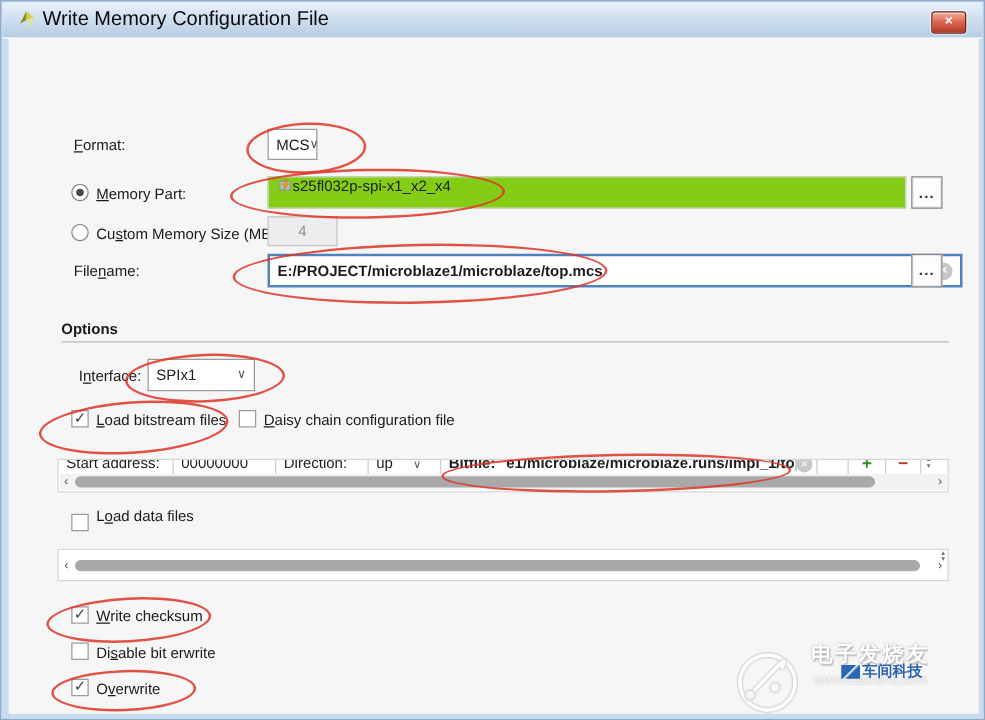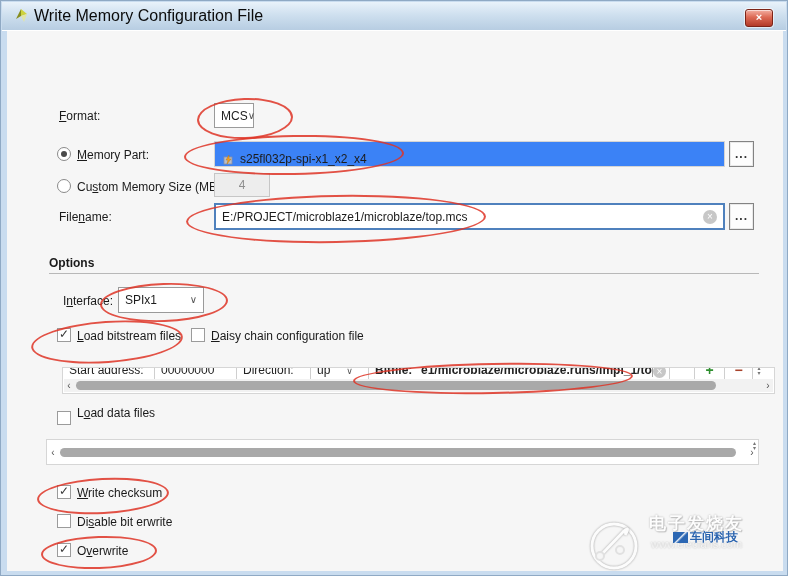--- a/index.html
+++ b/index.html
@@ -31,22 +31,22 @@
   .header-logo{position:absolute;right:12px;top:6px;width:36px;height:44px;}
   
   .lbl{position:absolute;white-space:nowrap;color:#1a1a1a;}
   .lbl .u{text-decoration:underline;}
   .combo{
     position:absolute;background:#fff;border:1px solid #9a9a9a;box-sizing:border-box;
     display:flex;align-items:center;justify-content:space-between;padding:0 6px;cursor:pointer;
   }
   .combo .chev{color:#555;font-size:10px;line-height:10px;}
   .field-ro{
-    position:absolute;background:#3b82f6;border:1px solid #d4d4d4;box-sizing:border-box;
-    display:flex;align-items:flex-end;gap:6px;padding:0 7px;white-space:nowrap;overflow:hidden;
+    position:absolute;background:#84cc16;border:1px solid #d4d4d4;box-sizing:border-box;
+    display:flex;align-items:flex-start;padding:0 7px;white-space:nowrap;overflow:hidden;
   }
   .field-dis{
     position:absolute;background:#ededed;border:1px solid #c6c6c6;box-sizing:border-box;
     color:#8e8e8e;text-align:center;line-height:22px;
   }
   .input-focus{
     position:absolute;background:#fff;border:2px solid #4f81bd;box-sizing:border-box;
     display:flex;align-items:center;padding:0 6px;white-space:nowrap;cursor:text;
   }
   .input-focus .flex{flex:1;}
@@ -127,41 +127,41 @@
     </svg>
     <span>s25fl032p-spi-x1_x2_x4</span>
   </div>
   <div class="browse" style="left:728px;top:140px;height:26px;line-height:24px;">...</div>
 
   <div class="radio" style="left:56px;top:178px;"></div>
   <div class="lbl" style="left:76px;top:179px;"><span>Cu</span><span class="u">s</span><span>tom Memory Size (MB):</span></div>
   <div class="field-dis" style="left:213px;top:172px;width:56px;height:24px;">4</div>
 
   <div class="lbl" style="left:58px;top:209px;"><span>File</span><span class="u">n</span><span>ame:</span></div>
-  <div class="input-focus" style="left:213px;top:202px;width:511px;height:27px;">
+  <div class="input-focus" style="left:213px;top:202px;width:556px;height:27px;font-weight:bold;">
     <span class="flex">E:/PROJECT/microblaze1/microblaze/top.mcs</span>
     <span class="clear-ic">×</span>
   </div>
   <div class="browse" style="left:728px;top:202px;height:27px;line-height:25px;">...</div>
 
   <div class="sect-title" style="left:48px;top:255px;">Options</div>
   <div class="rule" style="left:48px;top:272px;width:710px;"></div>
 
   <div class="lbl" style="left:62px;top:293px;"><span>I</span><span class="u">n</span><span>terface:</span></div>
   <div class="combo" style="left:117px;top:286px;width:86px;height:26px;">
     <span>SPIx1</span>
     <span class="chev">∨</span>
   </div>
 
   <div class="cb checked" style="left:56px;top:327px;"></div>
   <div class="lbl" style="left:76px;top:328px;"><span></span><span class="u">L</span><span>oad bitstream files</span></div>
   <div class="cb" style="left:190px;top:327px;"></div>
   <div class="lbl" style="left:210px;top:328px;"><span></span><span class="u">D</span><span>aisy chain configuration file</span></div>
 
-  <div class="panel" style="left:45px;top:366px;width:713px;height:27px;margin-left:16px;">
+  <div class="panel" style="left:45px;top:366px;width:713px;height:27px;">
     <div class="list-row">
       <span class="cell" style="width:92px;">Start address:</span>
       <span class="cell" style="width:82px;">00000000</span>
       <span class="cell" style="width:74px;">Direction:</span>
       <span class="cell" style="width:58px;"><span>up</span><span class="chev" style="margin-left:16px;font-size:9px;color:#555;">∨</span></span>
       <span class="cell noborder" style="width:46px;">Bitfile:</span>
       <span class="cell noborder" style="width:238px;padding-right:2px;">e1/microblaze/microblaze.runs/impl_1/top_spi.bit</span>
       <span style="width:16px;flex:0 0 auto;"><span class="clear-ic" style="width:13px;height:13px;line-height:13px;display:inline-block;">×</span></span>
       <span class="cell" style="width:26px;border-left:1px solid #cfcfcf;"></span>
       <span class="cell" style="width:30px;text-align:center;color:#2f8f2f;font-weight:bold;font-size:14px;">+</span>

